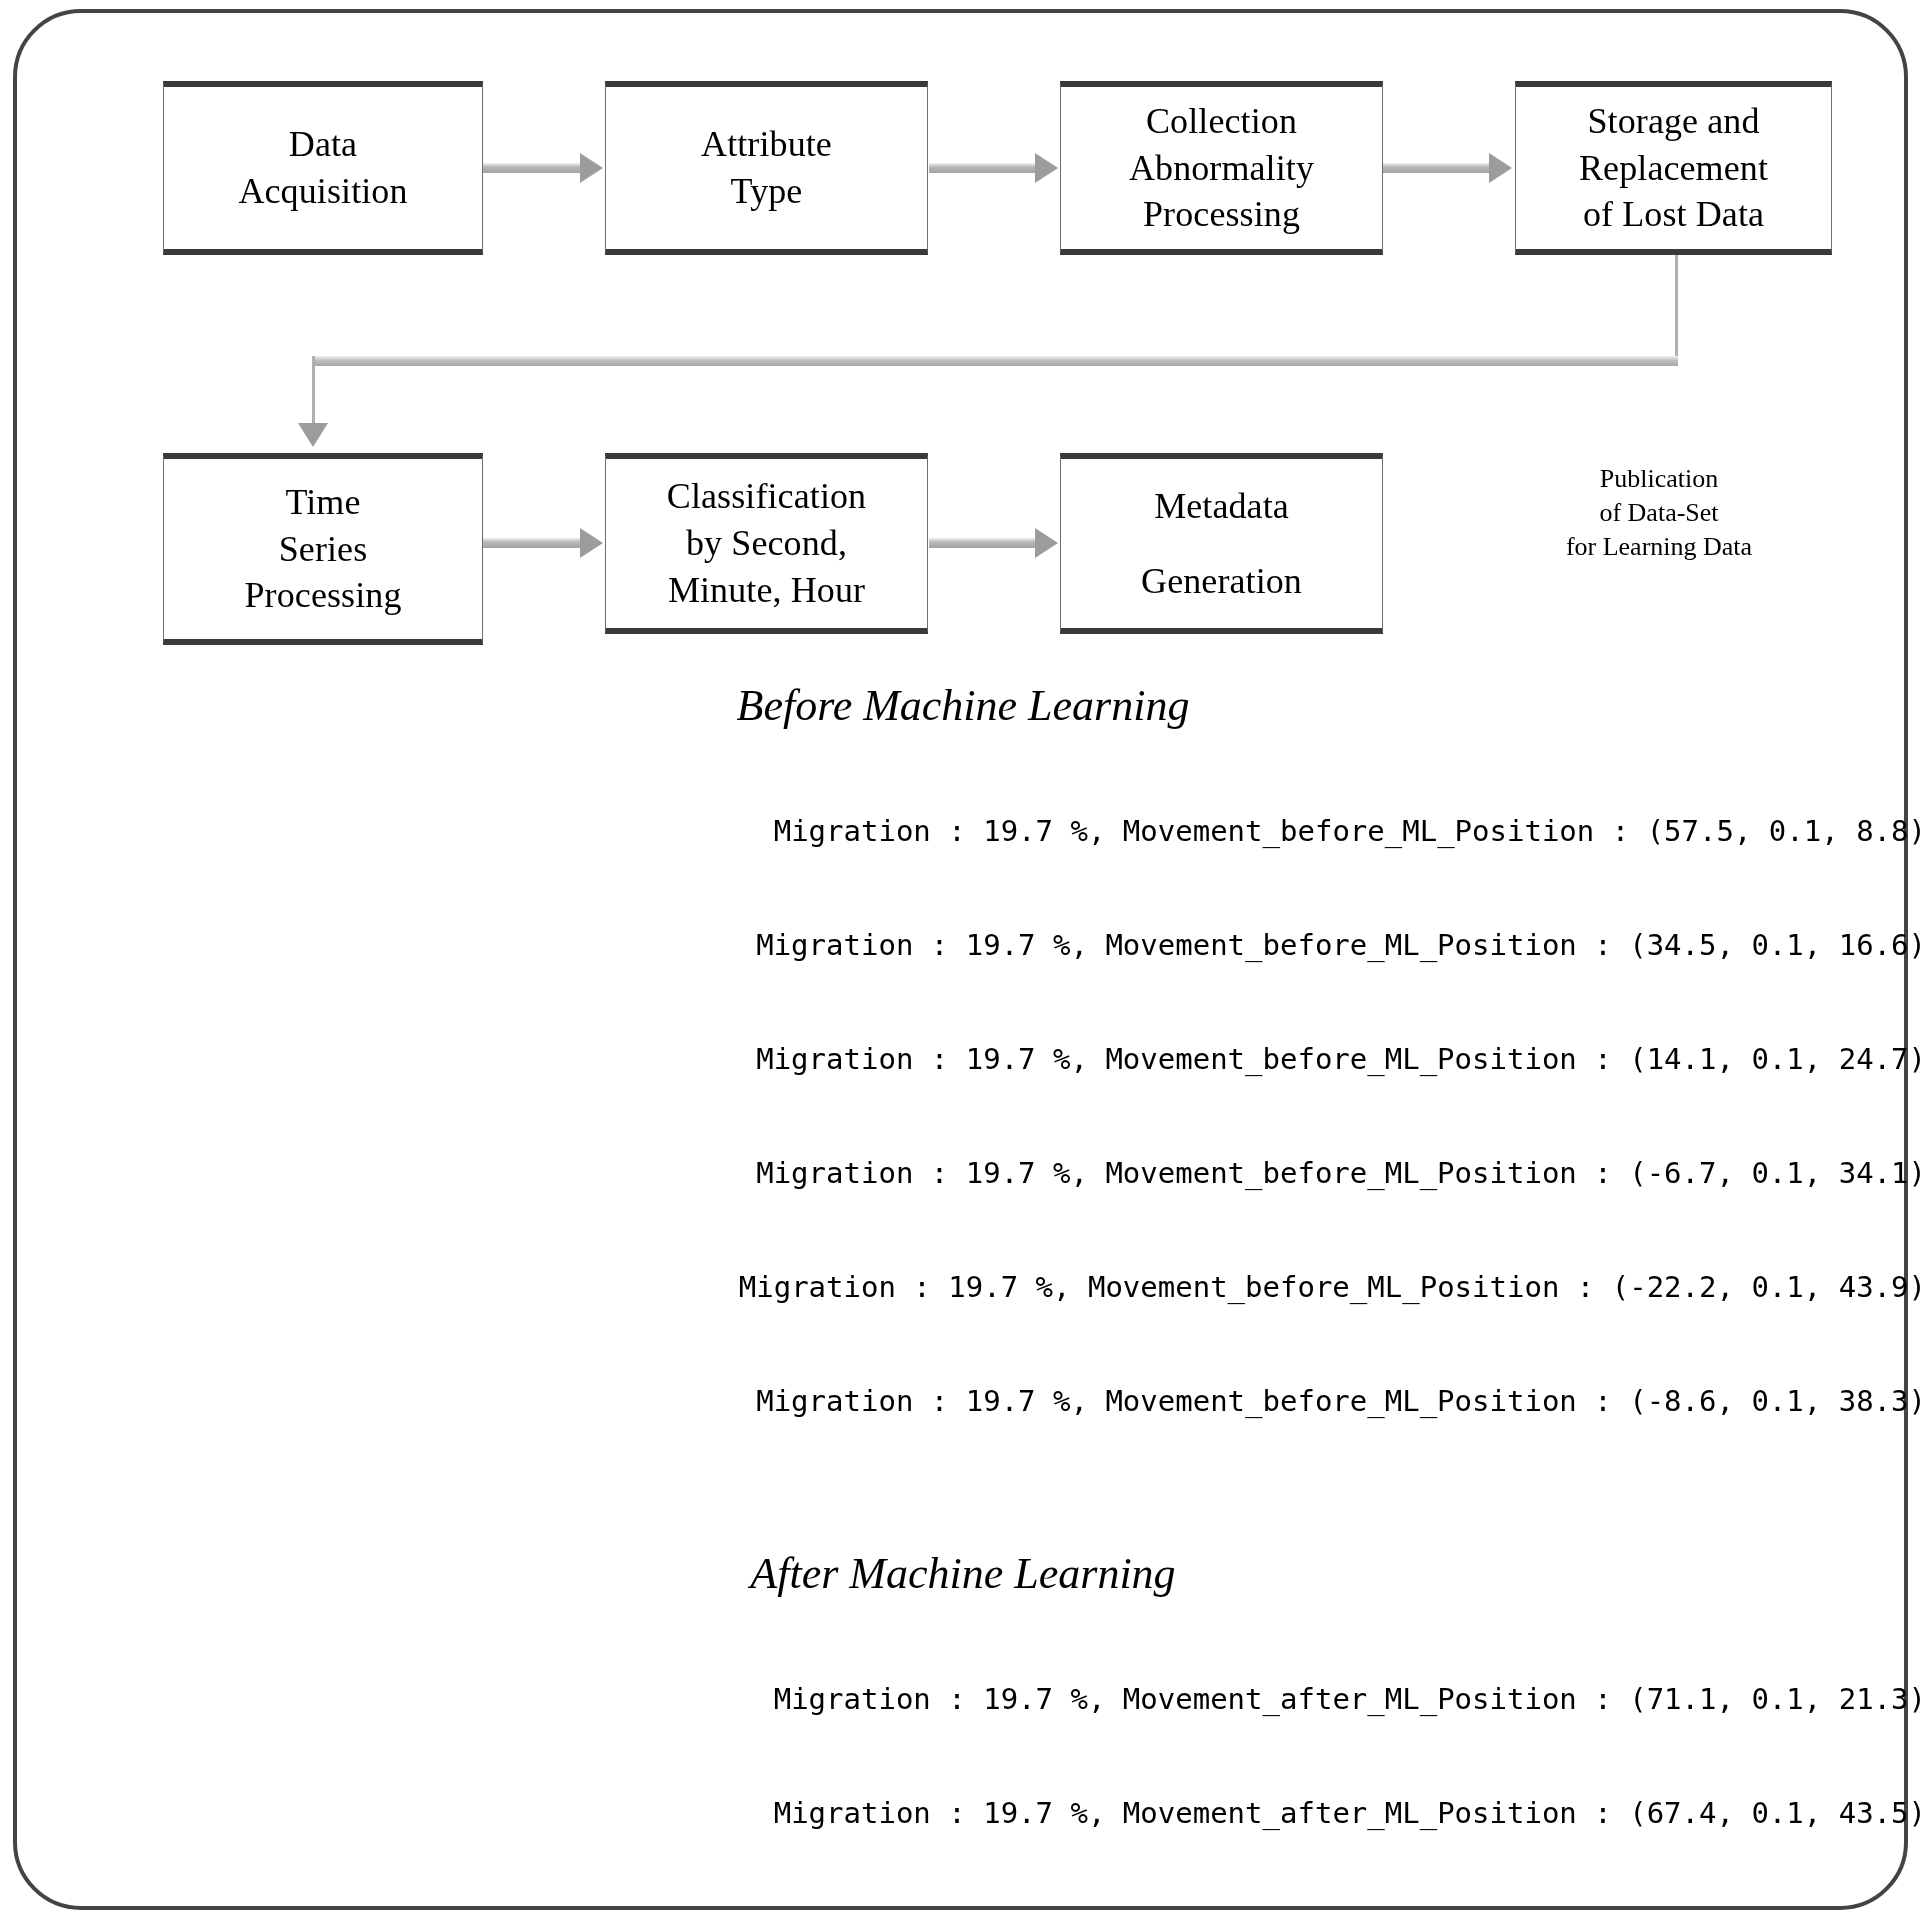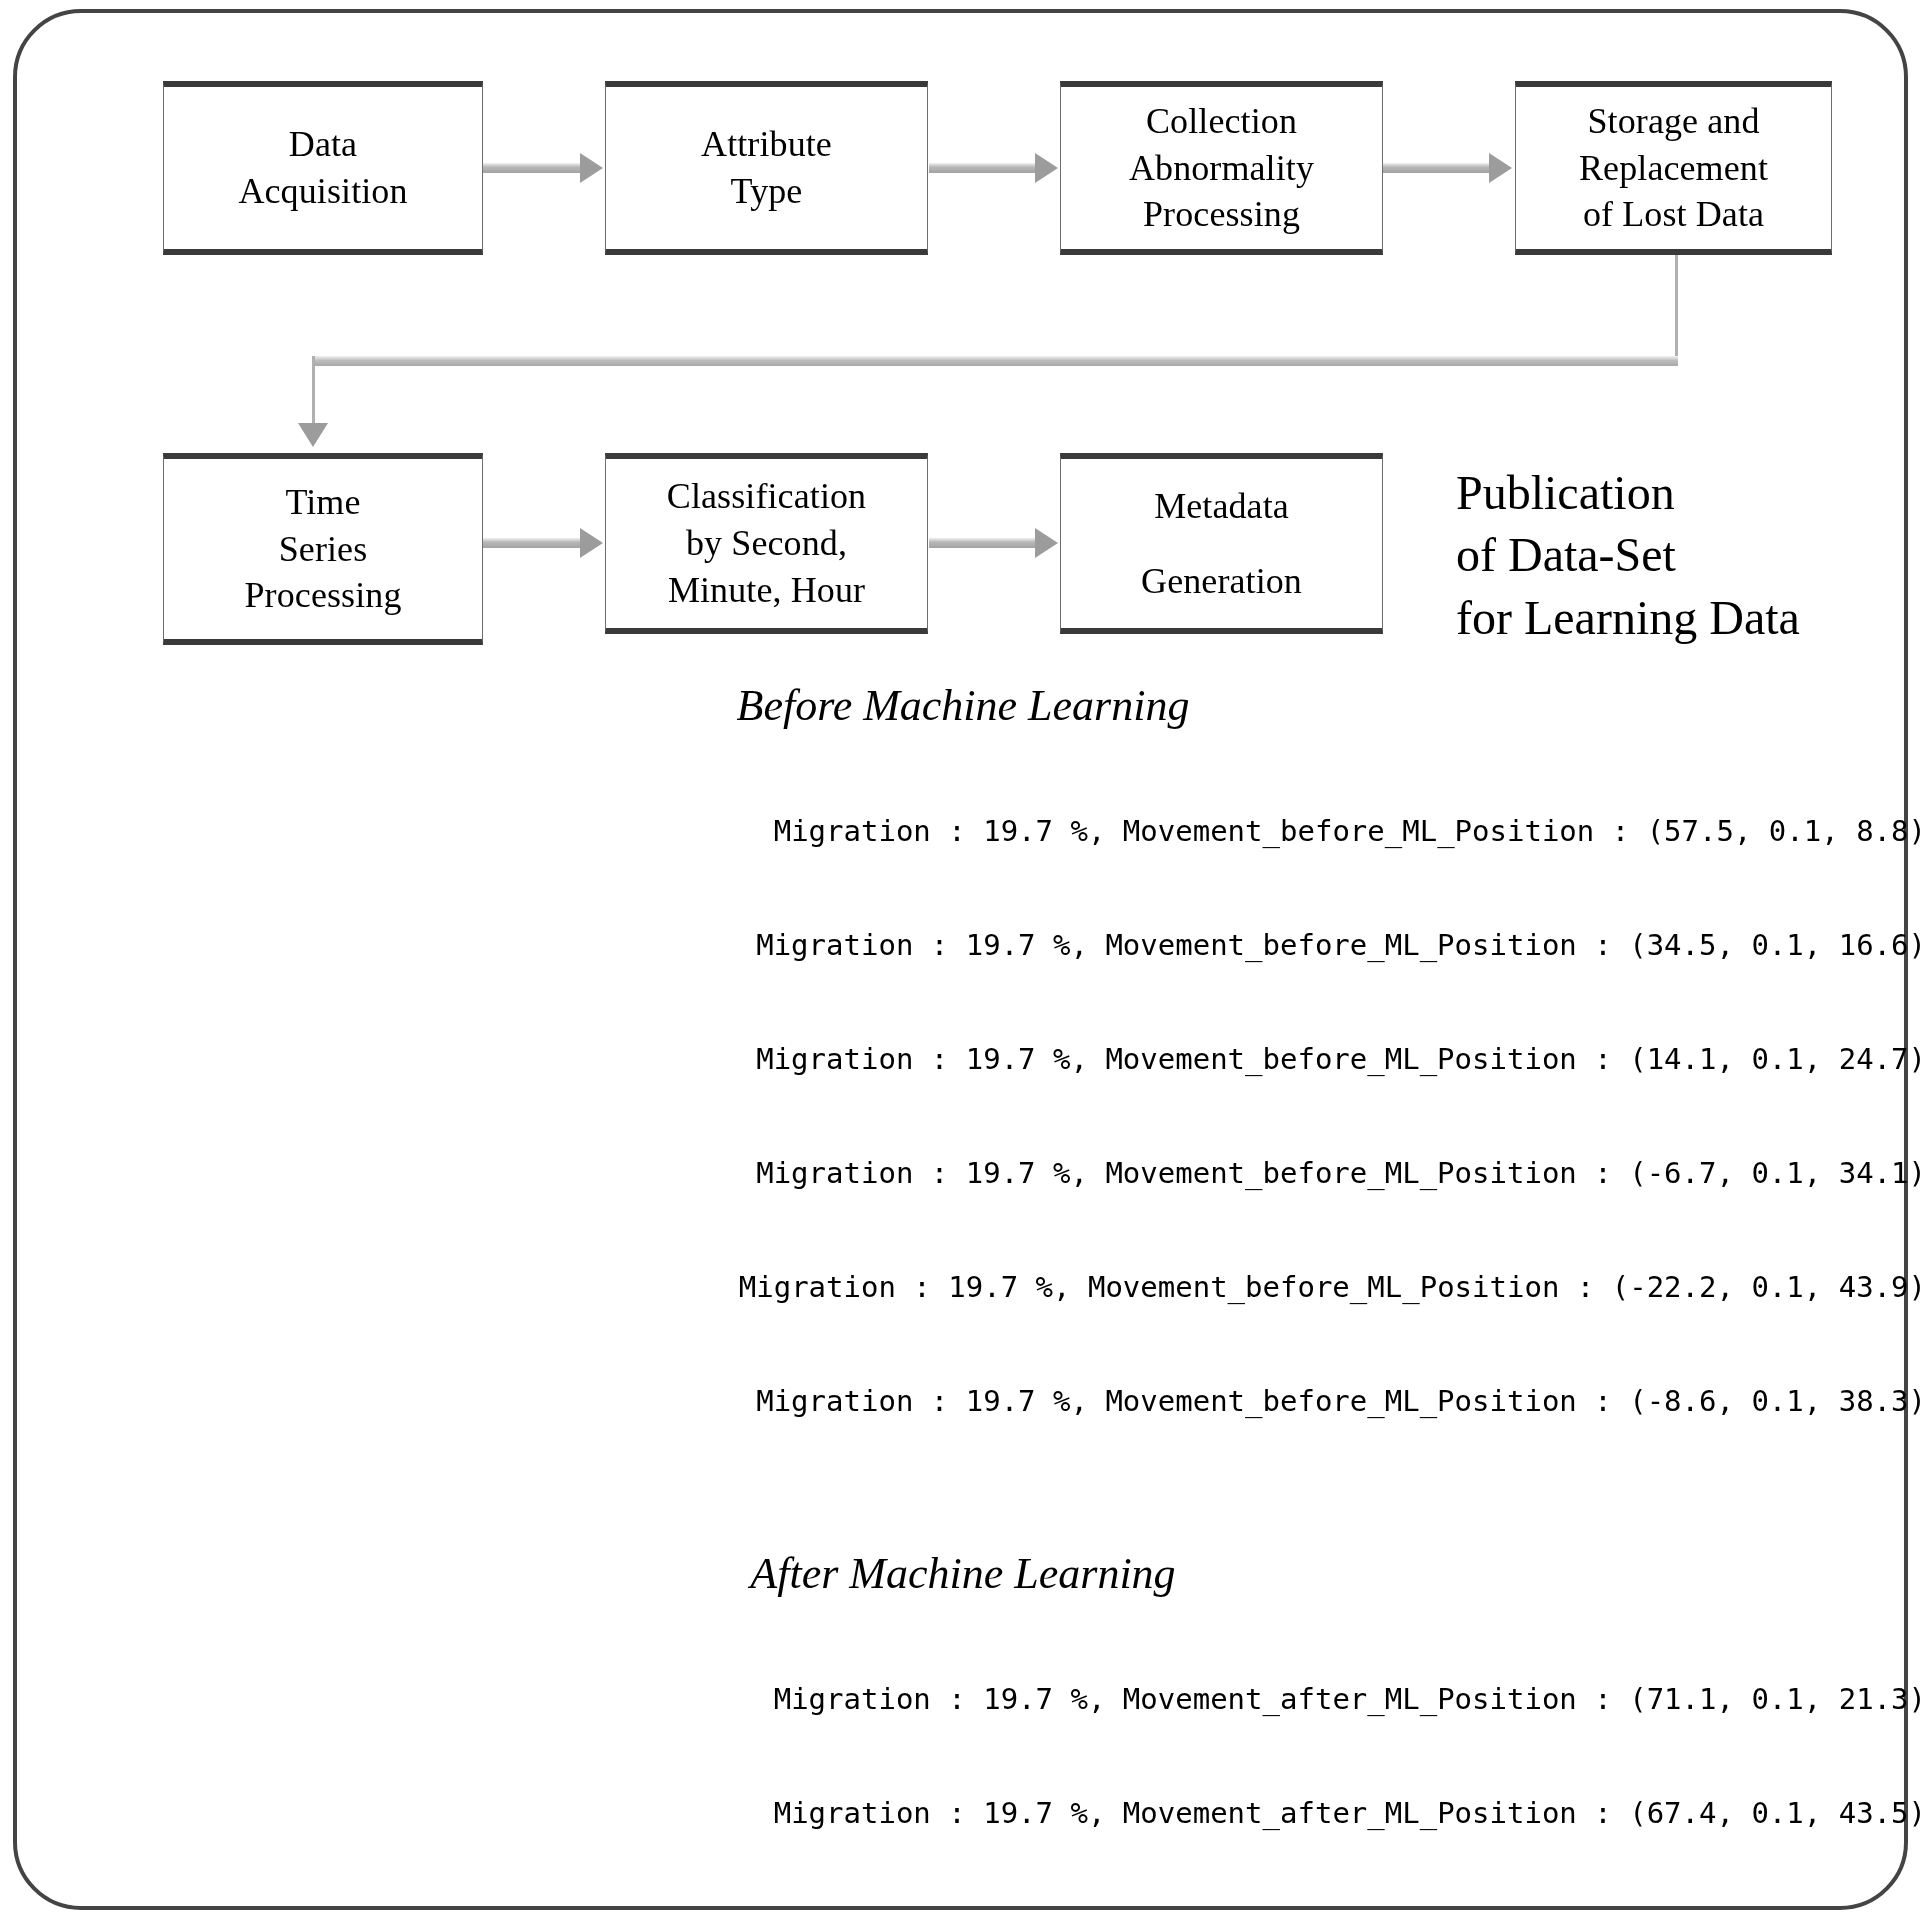--- a/index.html
+++ b/index.html
@@ -82,22 +82,22 @@
     background: #b0b0b0;
   }
   .conn-h {
     position: absolute;
     height: 9.8px;
     background: linear-gradient(to bottom, #f2f2f2 0%, #bdbdbd 45%, #a8a8a8 100%);
   }
 
   .side-note {
     position: absolute;
-    text-align: left;
-    font-size: 48px;
+    text-align: center;
+    font-size: 26px;
     line-height: 1.30;
   }
   .side-note .node-line { display: block; white-space: nowrap; }
 
   
   #data-sections {
     position: absolute;
     left: 0;
     top: 684px;
     width: 1926px;

